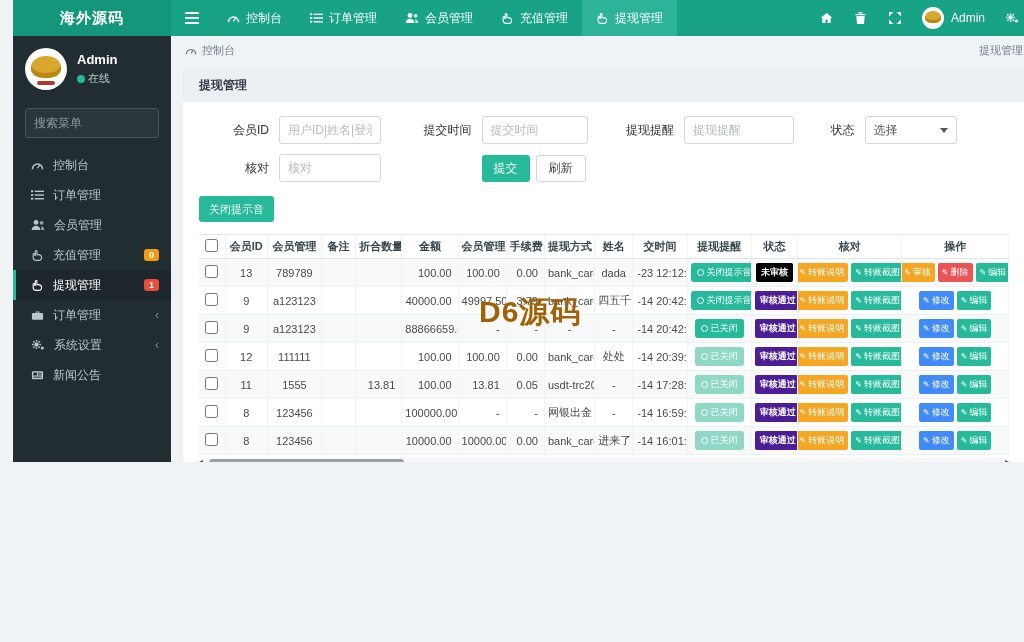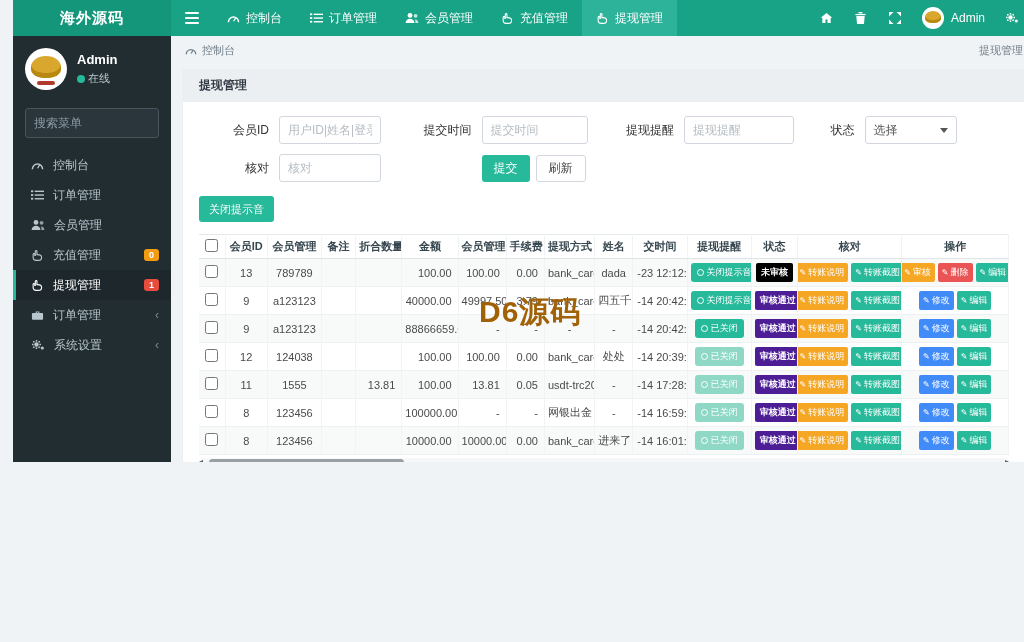--- a/index.html
+++ b/index.html
@@ -334,20 +334,36 @@
                   <line x1="7.6" y1="7.6" x2="8.7" y2="8.7"></line>
                   <line x1="2.3" y1="8.7" x2="3.4" y2="7.6"></line>
                   <line x1="7.6" y1="3.4" x2="8.7" y2="2.3"></line>
                 </g>
                 <circle cx="11.3" cy="9" r="1.6"></circle>
               </g>
             </svg>
           </span>
         <span class="lbl">系统设置</span>
         <span class="chev">‹</span>
+      </div>
+      <div class="side-item">
+        <span>
+            <svg class="ico" width="13" height="12" viewBox="0 0 14 12">
+              <g fill="#b8c7ce">
+                <rect x="1" y="2" width="12" height="8.5" rx="1"></rect>
+                <g fill="#222d32">
+                  <rect x="2.5" y="3.5" width="4" height="3"></rect>
+                  <rect x="7.5" y="3.5" width="4" height="1"></rect>
+                  <rect x="7.5" y="5.5" width="4" height="1"></rect>
+                  <rect x="2.5" y="7.8" width="9" height="1"></rect>
+                </g>
+              </g>
+            </svg>
+          </span>
+        <span class="lbl">新闻公告</span>
       </div>
     </div>
   </div>
 
   <div class="content">
     <div class="breadcrumb">
       <div class="bc-left">
         <span>
             <svg class="ico" width="12" height="11" viewBox="0 0 14 12">
               <path d="M1.5 10.5a5.5 5.5 0 1 1 11 0" fill="none" stroke="#6e7d88" stroke-width="1.6"></path>
@@ -570,21 +586,21 @@
                 <span class="btn-mini bm-green">
                       <span class="pencil">✎</span>
                       <span>编辑</span>
                     </span>
               </span>
                 </td>
             </tr>
             <tr>
               <td><input type="checkbox" class="cb" style=""></td>
               <td>12</td>
-              <td>124038</td>
+              <td>111111</td>
               <td></td>
               <td class="num"></td>
               <td class="num">100.00</td>
               <td class="num">100.00</td>
               <td class="num">0.00</td>
               <td>bank_card</td>
               <td>处处</td>
               <td class="lt">-14 20:39:14</td>
               <td><span class="badge-remind light">
                     <span class="circ"></span>

